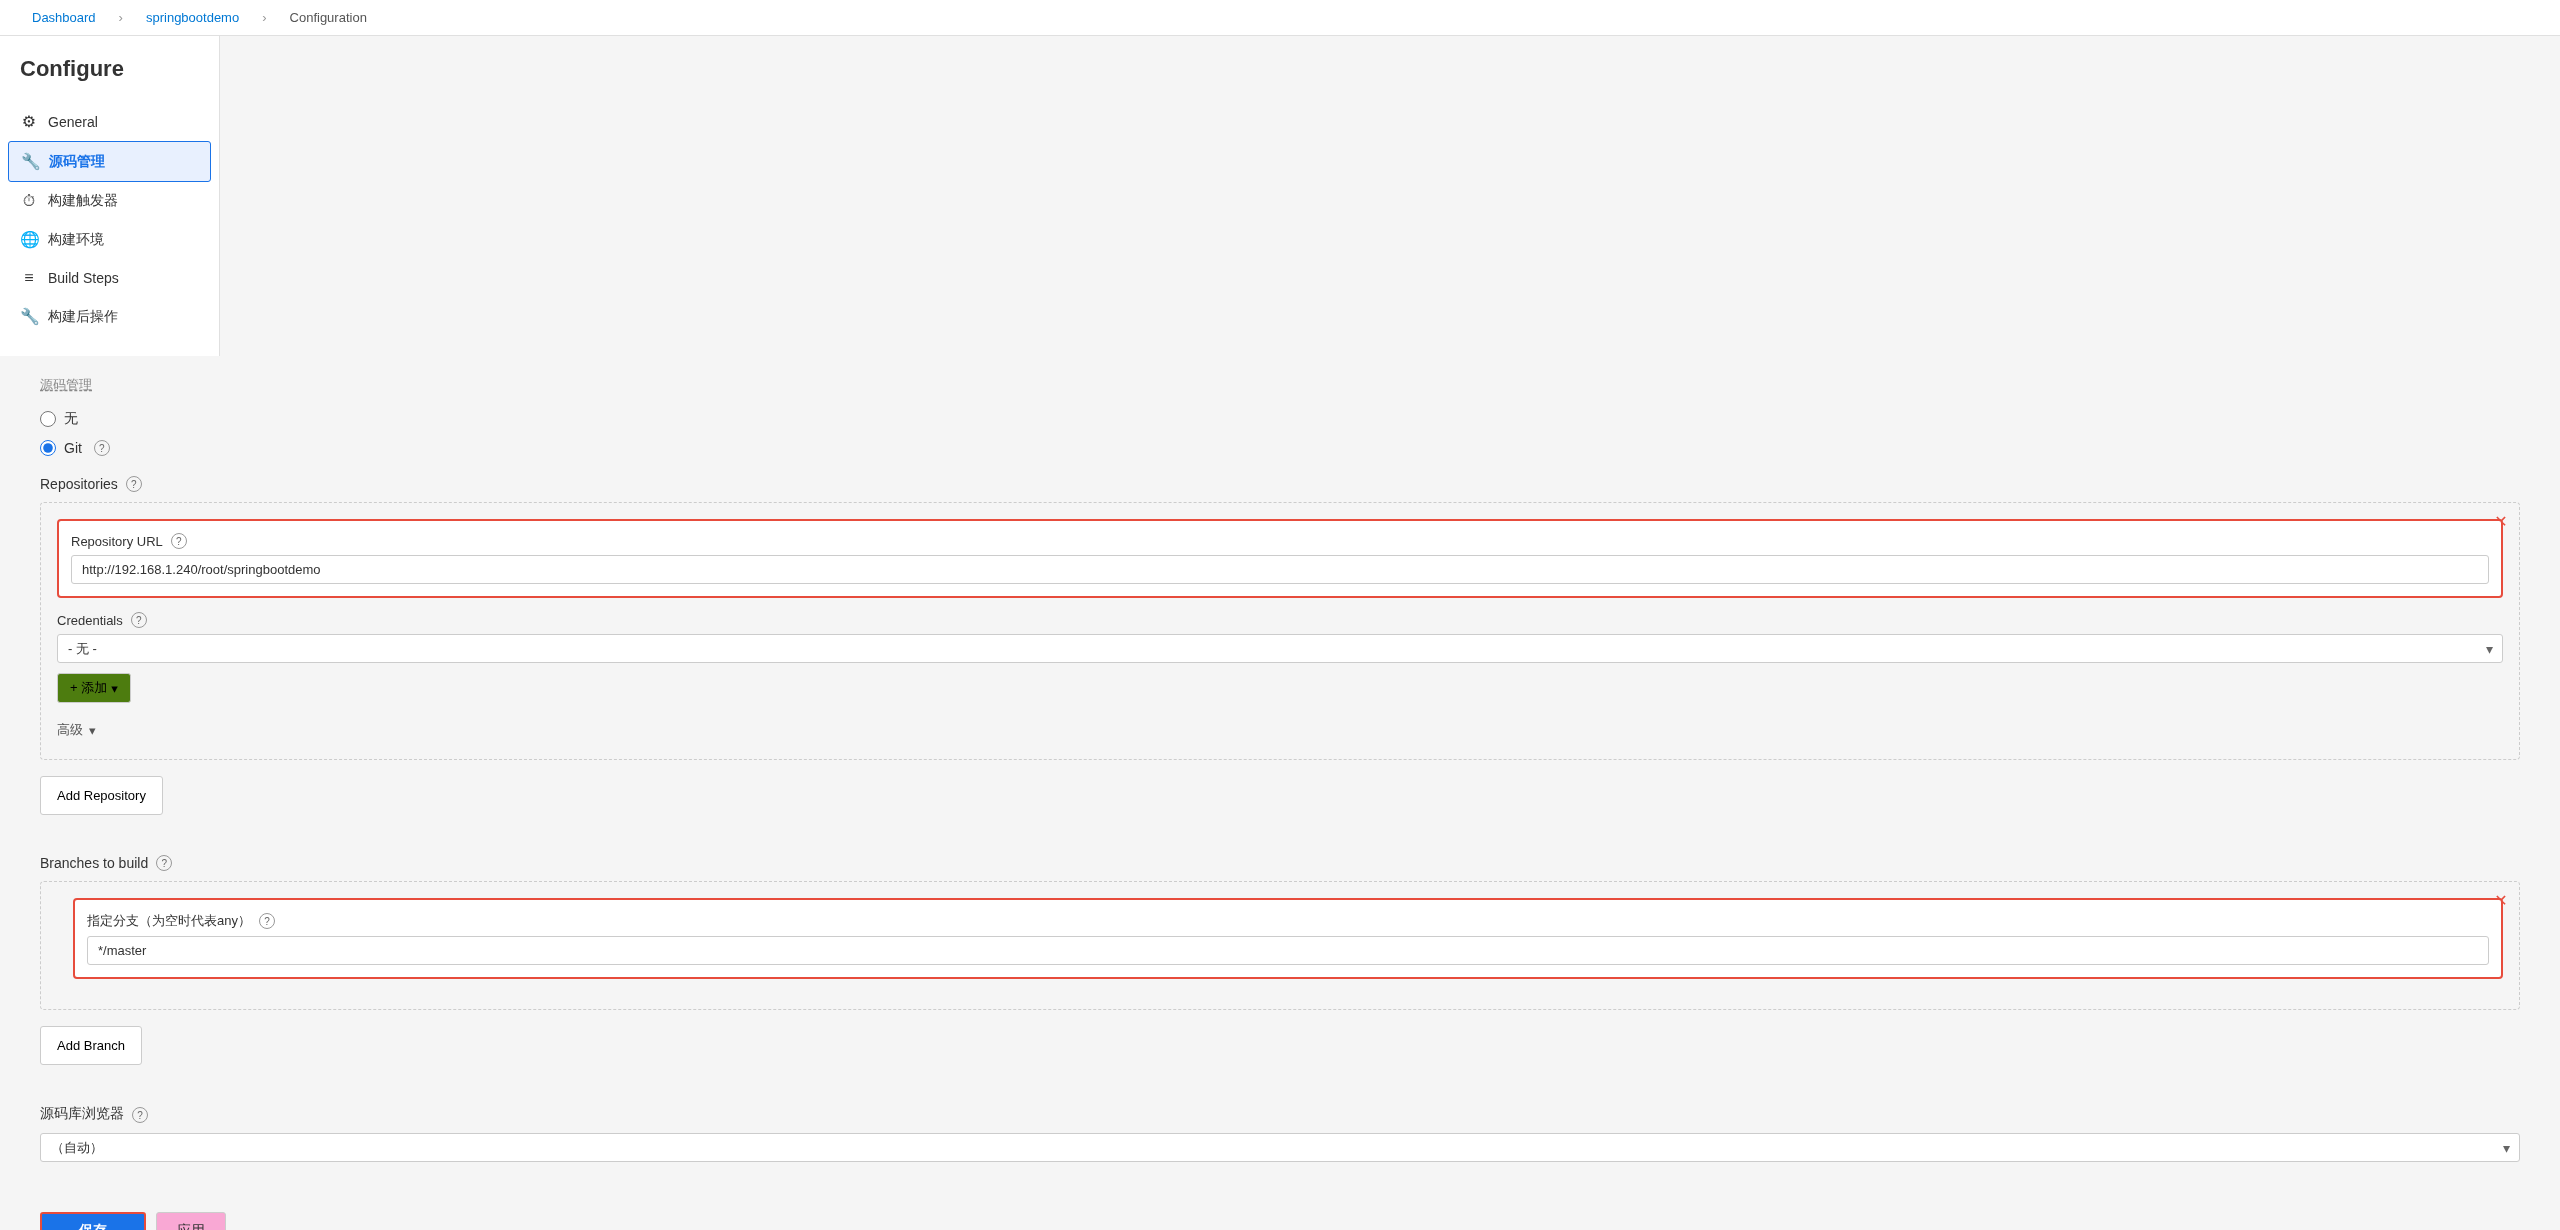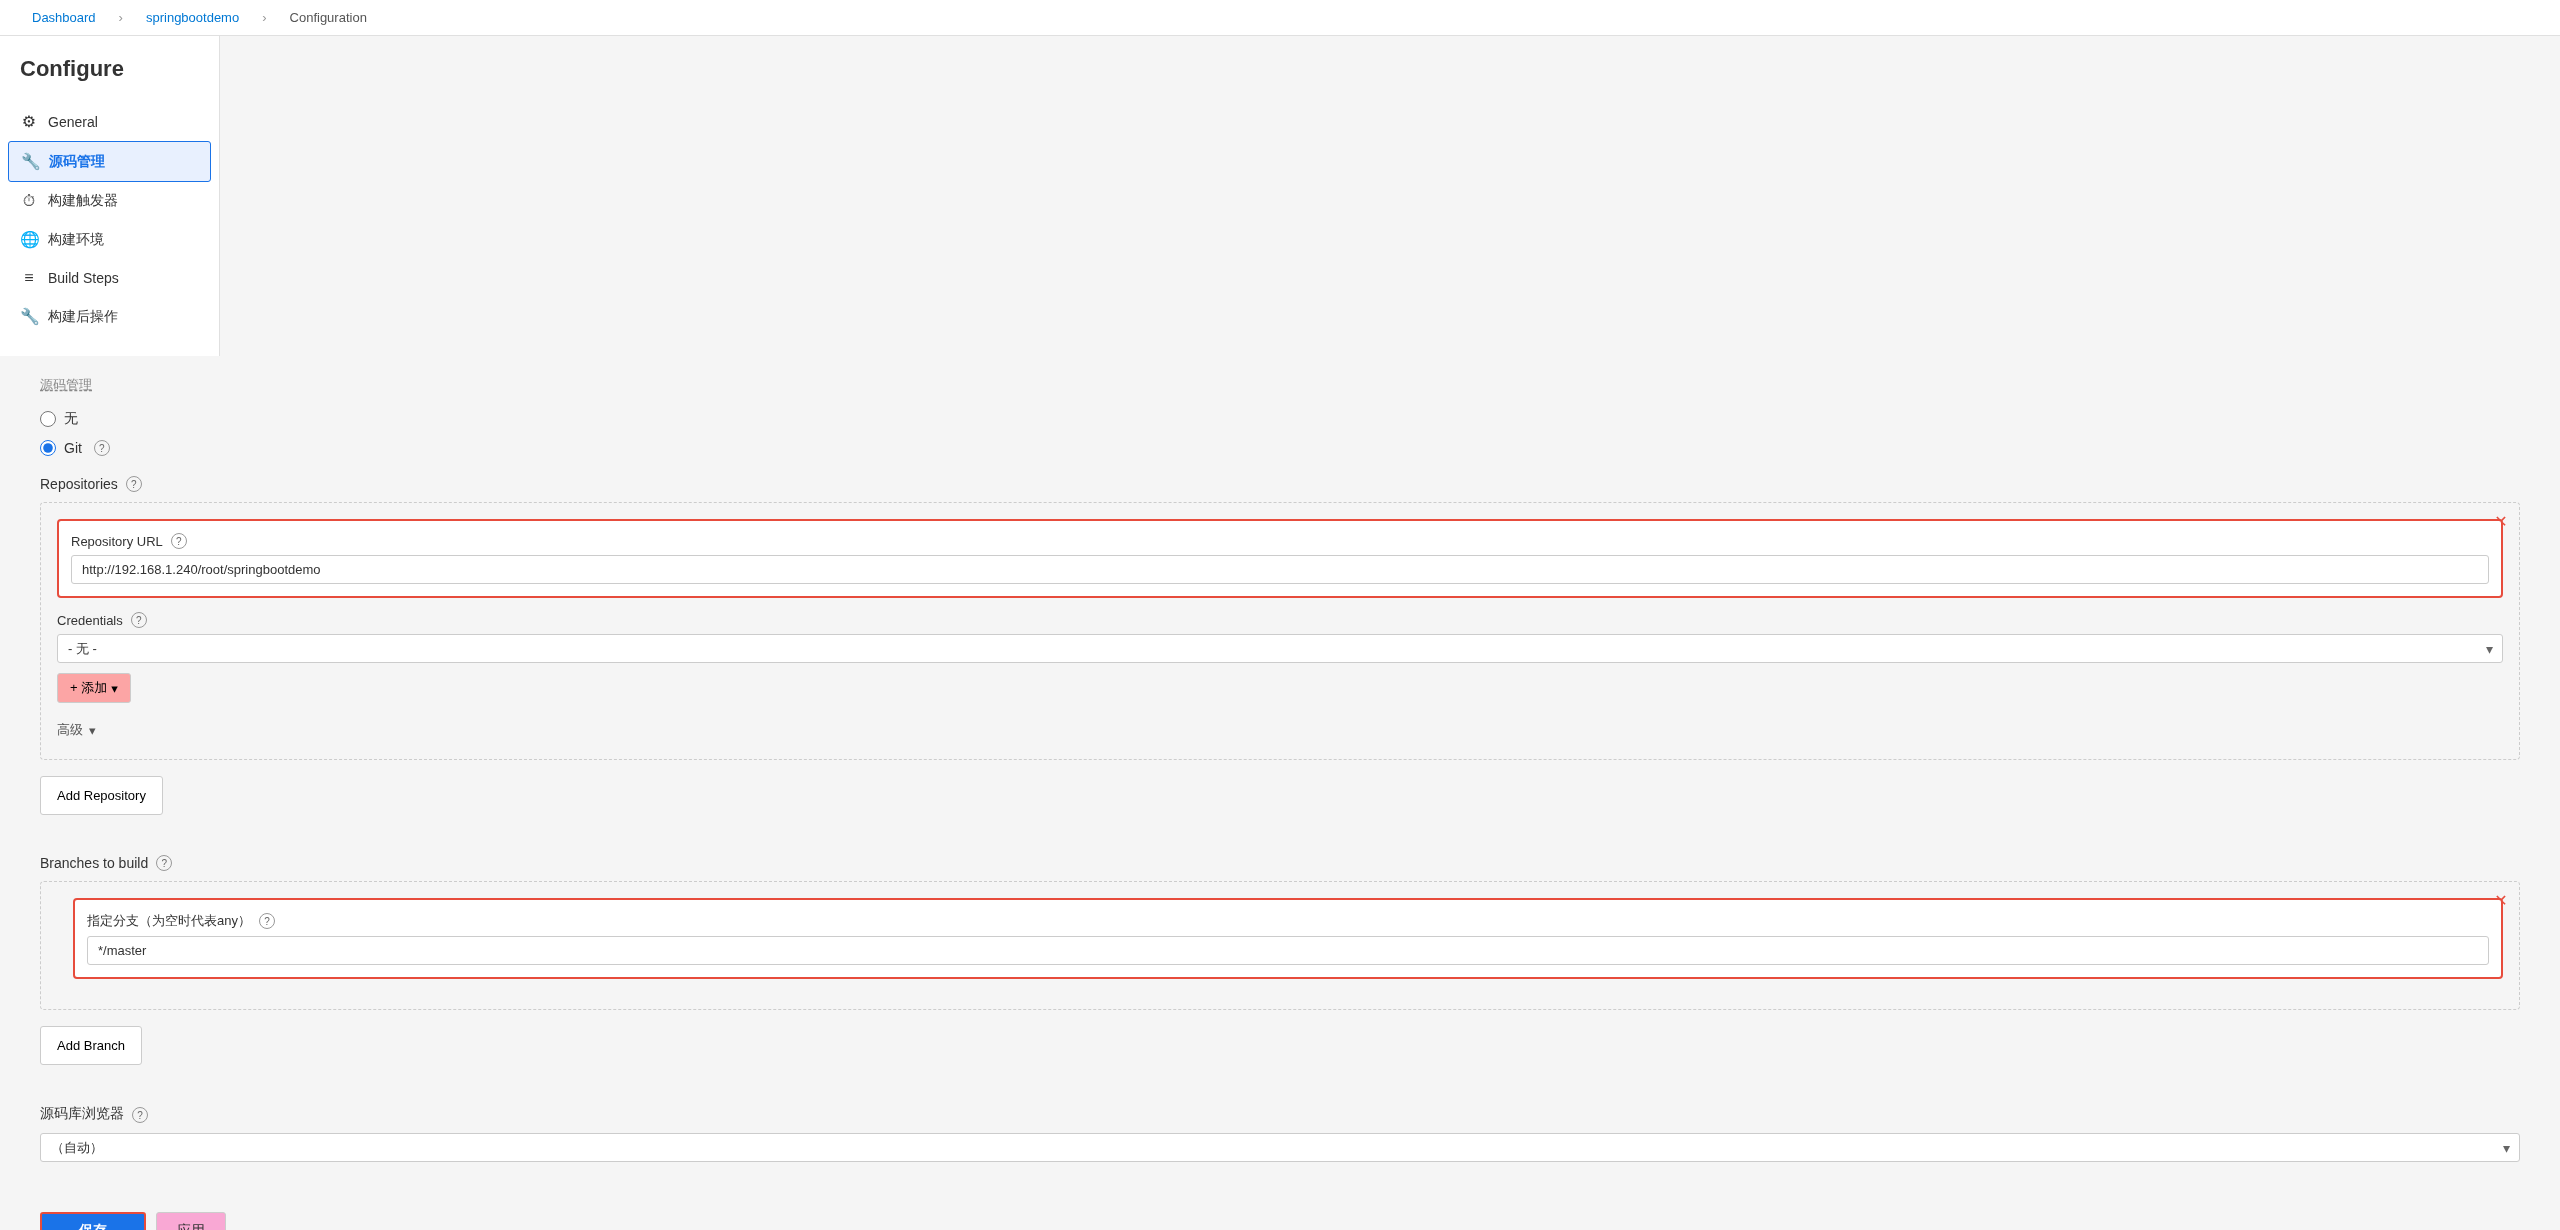--- a/index.html
+++ b/index.html
@@ -167,21 +167,21 @@
       color: #666;
     }
     
     .add-btn {
       display: inline-flex;
       align-items: center;
       gap: 4px;
       padding: 5px 12px;
       border: 1px solid #ccc;
       border-radius: 3px;
-      background: #fca5a5;
+      background: #4d7c0f;
       cursor: pointer;
       font-size: 13px;
       margin-top: 10px;
     }
     
     .advanced-row {
       display: flex;
       align-items: center;
       gap: 6px;
       font-size: 13px;

